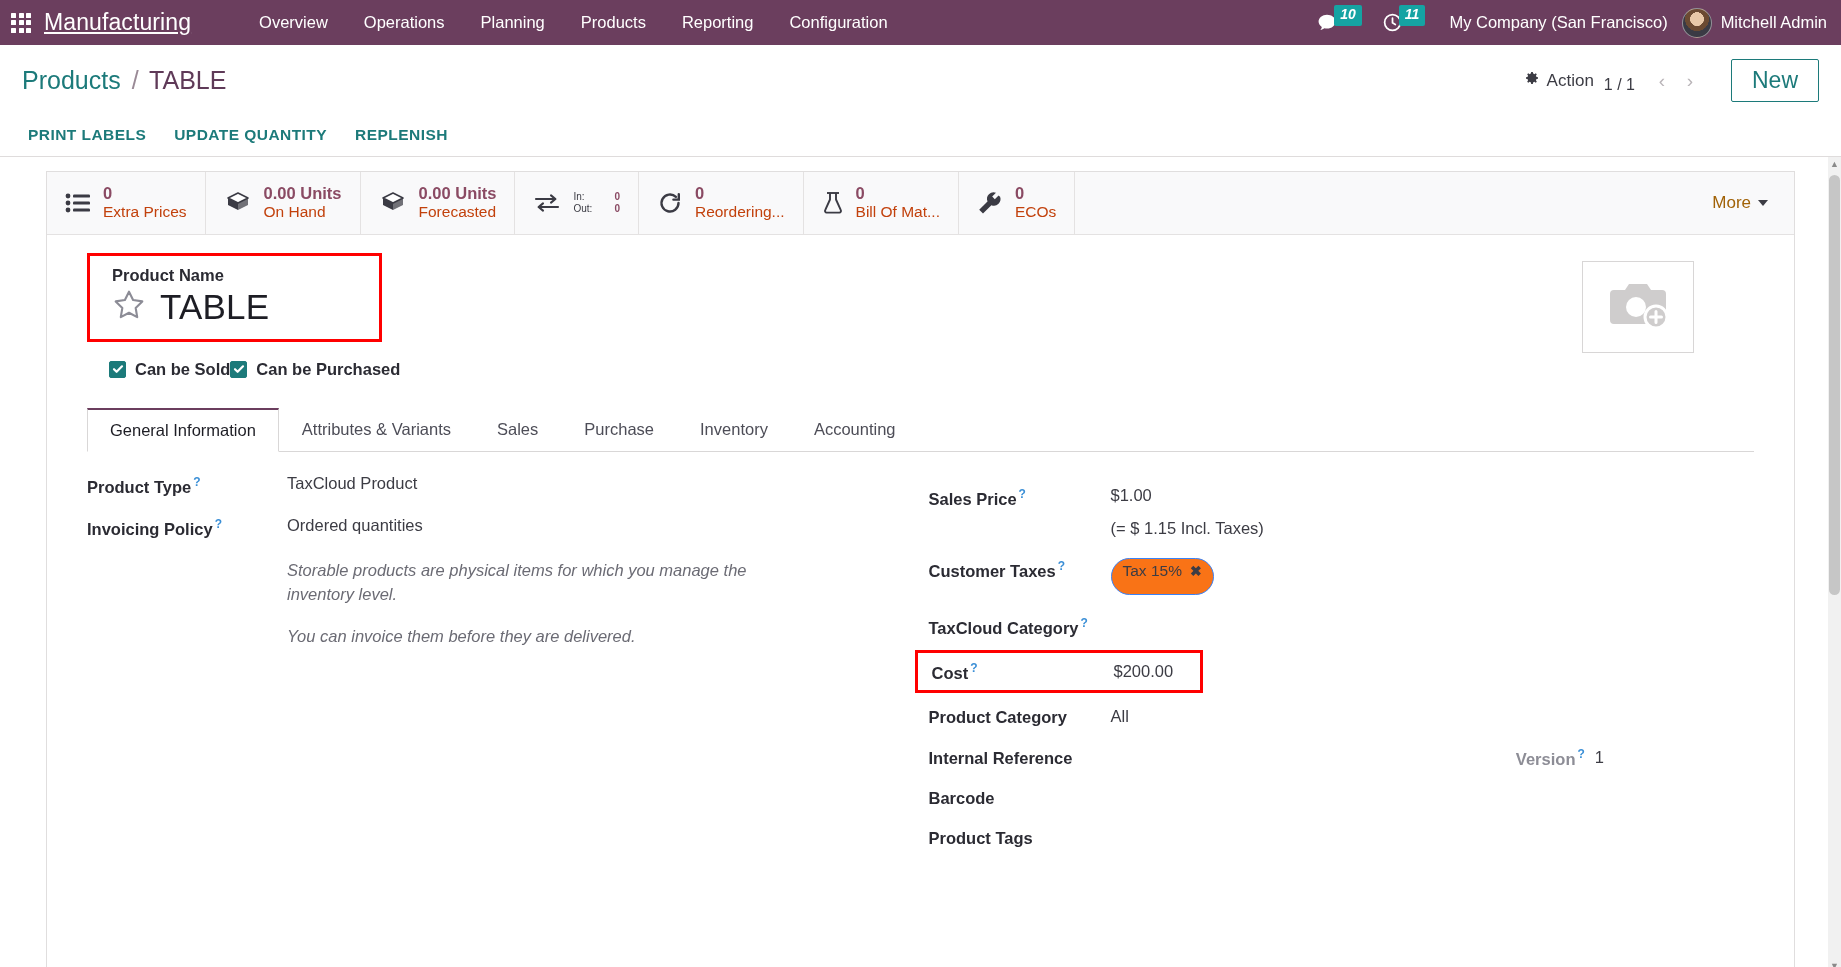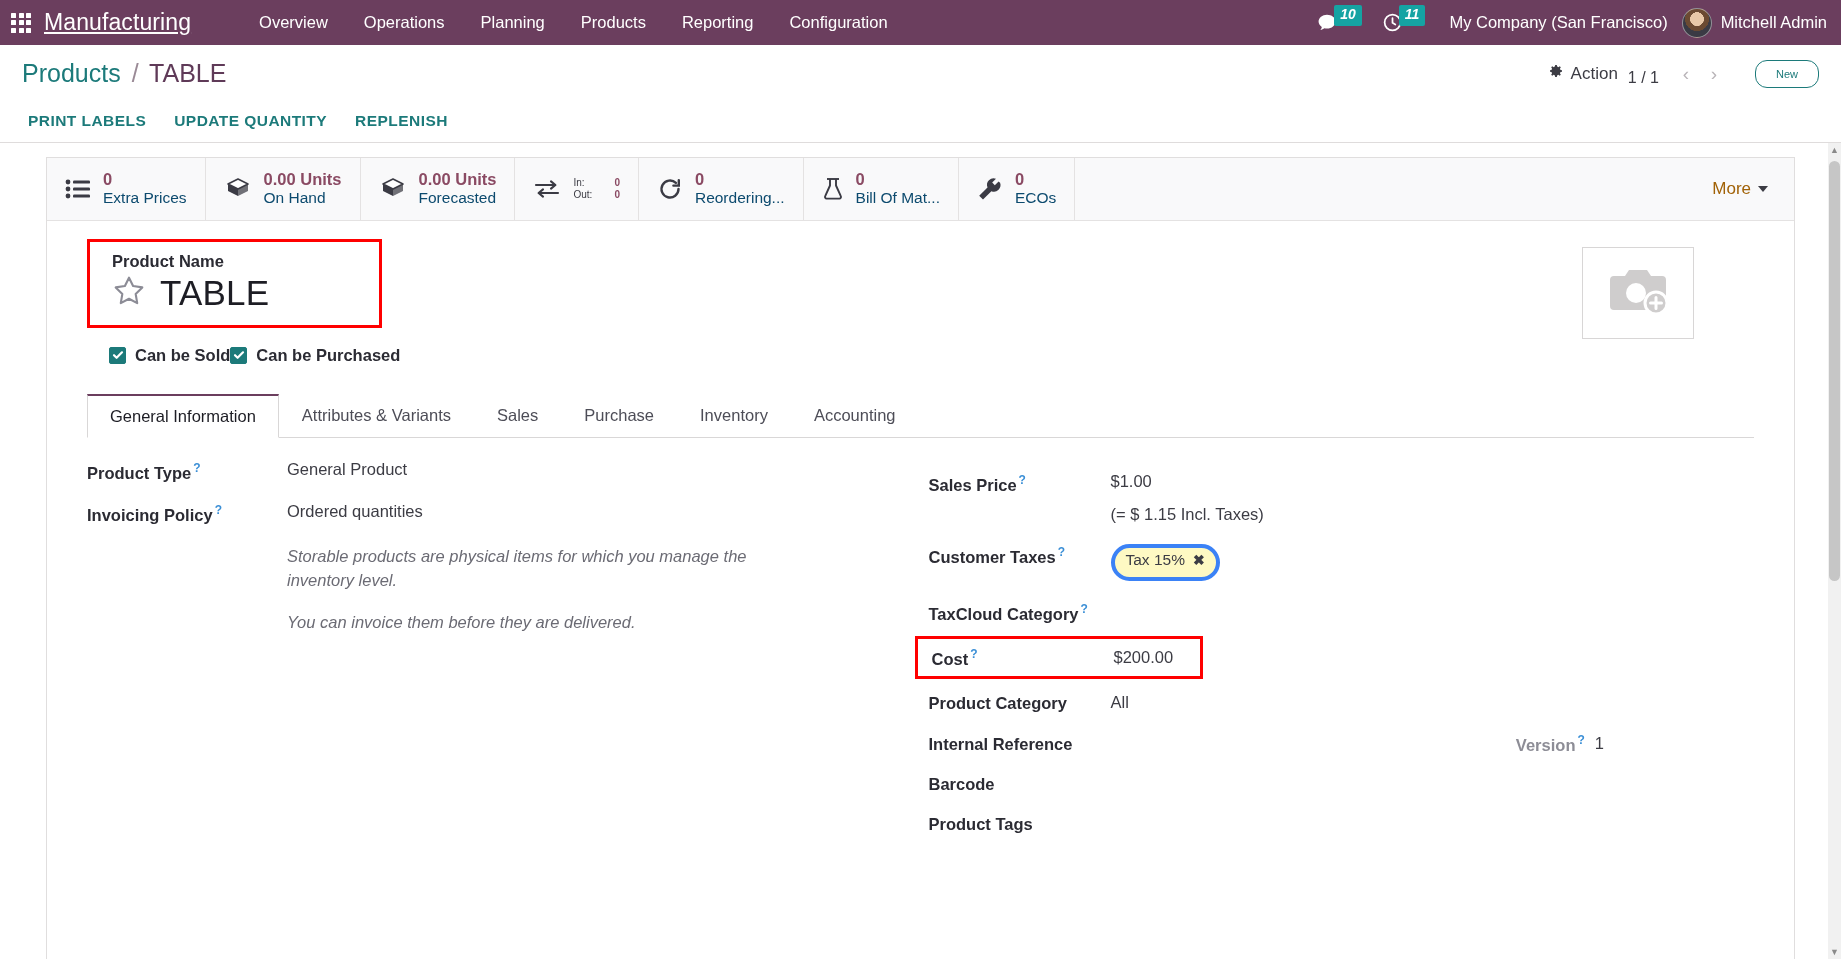--- a/index.html
+++ b/index.html
@@ -77,22 +77,22 @@
     display: flex; align-items: flex-end; font-size: 16px; color: #3c3c44;
     gap: 2px;
   }
   .pager .pg-val { margin-right: 12px; white-space: nowrap; }
   .pg-arrow {
     width: 26px; height: 26px; display: flex; align-items: center; justify-content: center;
     color: #b9b4b8; cursor: pointer; font-size: 19px;
   }
   .btn-new {
     margin-left: 28px; border: 1px solid #1c7a7a; color: #1c7a7a;
-    background: #fff; font-size: 11px; padding: 7px 20px; cursor: pointer;
-    border-radius: 12px;
+    background: #fff; font-size: 23px; padding: 7px 20px; cursor: pointer;
+    border-radius: 2px;
   }
   .cp-row2 { display: flex; align-items: center; padding: 0 22px 0; height: 42px; gap: 0; }
   .cp-row2 .cbtn {
     color: #1c7a7a; background: none; border: none; cursor: pointer;
     font-size: 15.5px; font-weight: 700; letter-spacing: .45px;
     padding: 6px 14px; text-transform: uppercase;
   }
   .cp-row2 .cbtn:first-child { padding-left: 6px; }
 
   
@@ -107,21 +107,21 @@
   
   .statbar { display: flex; border-bottom: 1px solid #e4e2e2; background: #f9f9fa; }
   .statbtn {
     display: flex; align-items: center; gap: 12px;
     padding: 12px 18px; border-right: 1px solid #e4e2e2;
     cursor: pointer; min-width: 0; flex: none;
   }
   .stat-icon { color: #3b3b44; flex: none; display: flex; align-items: center; }
   .stat-txt { display: flex; flex-direction: column; line-height: 1.18; min-width: 0; }
   .stat-val { color: #8a4a63; font-size: 16.5px; font-weight: 600; white-space: nowrap; }
-  .stat-lbl { color: #0c4a6e; font-size: 15.5px; white-space: nowrap; overflow: hidden; text-overflow: ellipsis; }
+  .stat-lbl { color: #c2410c; font-size: 15.5px; white-space: nowrap; overflow: hidden; text-overflow: ellipsis; }
   .inout { display: grid; grid-template-columns: auto auto; column-gap: 22px; row-gap: 0; }
   .inout span { font-size: 10px; line-height: 1.2; }
   .inout .k { color: #3c3c44; }
   .inout .v { color: #8a4a63; font-weight: 600; }
   .more-wrap { margin-left: auto; display: flex; align-items: center; padding: 0 26px; }
   .more-btn { color: #a16207; font-size: 17px; cursor: pointer; display: flex; align-items: center; gap: 7px; }
   .caret { width: 0; height: 0; border-left: 5px solid transparent; border-right: 5px solid transparent; border-top: 6px solid #3c3c44; }
 
   
   .titlewrap { display: flex; padding: 18px 40px 0 40px; }
@@ -163,22 +163,22 @@
   .col.right { padding-left: 8px; margin-top: 12px; }
   .frow { display: flex; align-items: flex-start; margin-bottom: 20px; }
   .fname { width: 200px; flex: none; font-size: 16.5px; font-weight: 700; color: #2b2b33; padding-top: 1px; }
   .col.right .fname { width: 182px; }
   .fval { font-size: 16.5px; color: #3c3c44; }
   .qm { color: #3b8fd6; font-size: 12px; vertical-align: super; margin-left: 2px; cursor: help; }
   .helptext { font-size: 16.5px; color: #6b6b74; font-style: italic; line-height: 1.45; max-width: 470px; }
   .help-indent { margin-left: 200px; margin-bottom: 18px; }
   .tag {
     display: inline-flex; align-items: center; gap: 8px;
-    border: 4px solid #3b82f6; border-radius: 20px; padding: 3px 11px 8px;
-    font-size: 15.5px; color: #3c3c44; background: #fef9c3;
+    border: 1px solid #3b82f6; border-radius: 20px; padding: 3px 11px 14px;
+    font-size: 15.5px; color: #3c3c44; background: #f97316;
   }
   .tag .x { font-size: 14px; color: #3c3c44; cursor: pointer; font-weight: 700; }
   .cost-hl { border: 3px solid #ff0000; padding: 7px 10px 7px 14px; margin: -7px 0 14px -14px; display: flex; align-items: center; width: 288px; }
   .cost-hl .fname { width: 182px; }
   .version-wrap { display: flex; align-items: center; gap: 10px; margin-left: auto; padding-right: 150px; }
   .version-lbl { font-size: 16.5px; color: #8d8d96; font-weight: 700; }
   .version-val { font-size: 16.5px; color: #3c3c44; }
   .frow.with-version { align-items: center; }
 
   
@@ -434,21 +434,21 @@
       <div class="tab">Accounting</div>
     </div>
 
     <div class="formgrid">
 
       <div class="col left">
         <div class="frow">
           <div class="fname">
             <span>Product Type</span><span class="qm">?</span>
           </div>
-          <div class="fval">General Product</div>
+          <div class="fval">TaxCloud Product</div>
         </div>
 
         <div class="frow">
           <div class="fname">
             <span>Invoicing Policy</span><span class="qm">?</span>
           </div>
           <div class="fval">Ordered quantities</div>
         </div>
 
         <div class="helptext help-indent">Storable products are physical items for which you manage the inventory level.</div>

